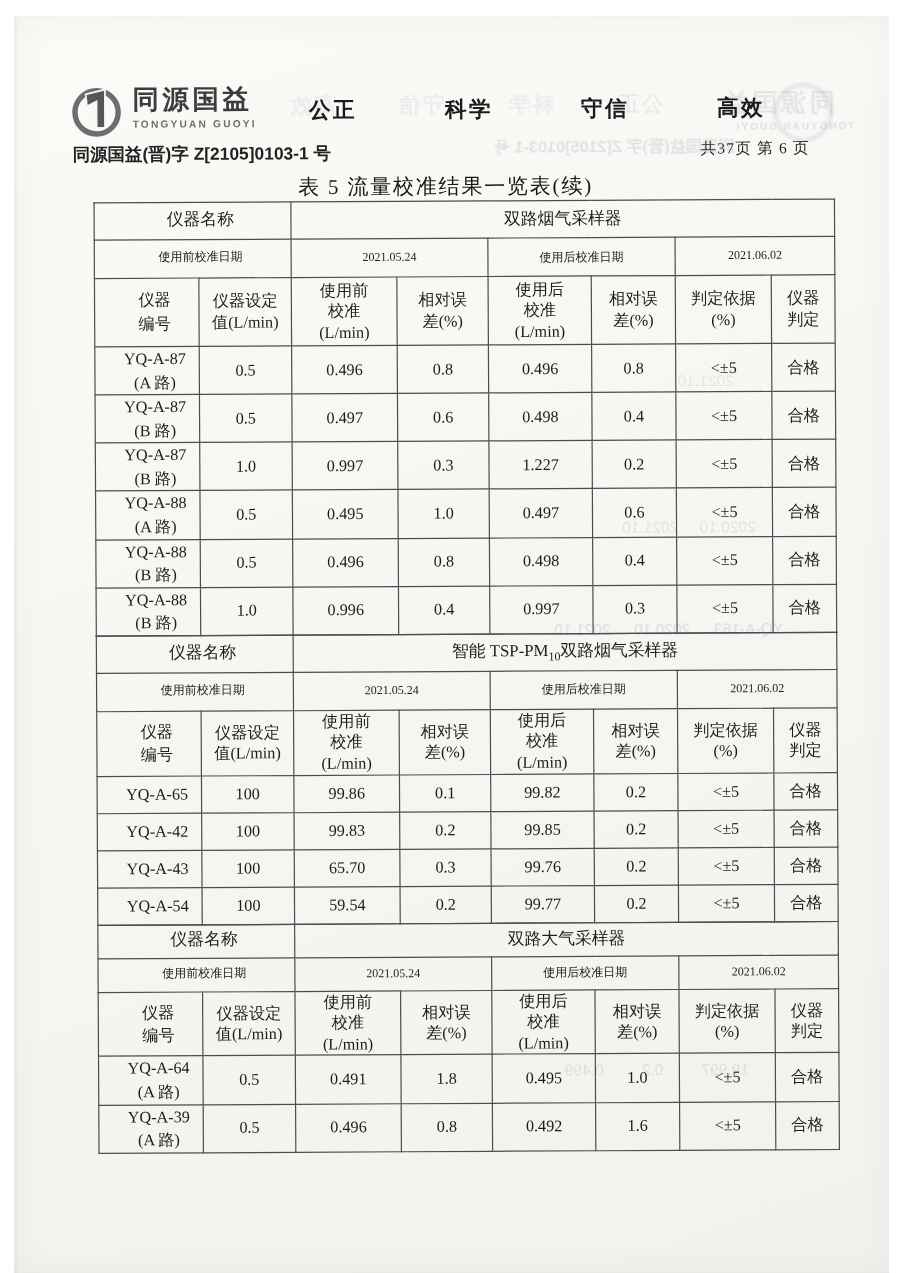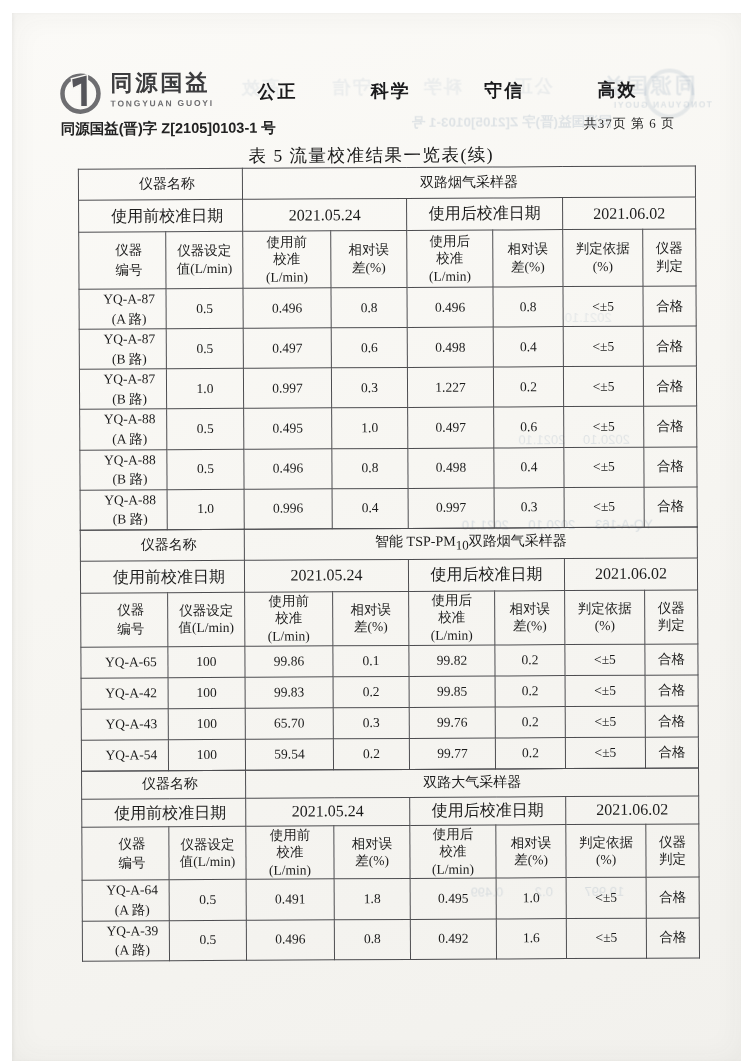--- a/index.html
+++ b/index.html
@@ -27,30 +27,30 @@
   .doc-number{position:absolute;left:49px;top:105px;font-family:"Liberation Sans","DejaVu Sans",sans-serif;font-weight:bold;font-size:14.5px;color:#222;}
   .page-info{position:absolute;left:572px;top:103px;font-size:13px;color:#2a2a2a;letter-spacing:1px;}
   .doc-title{position:absolute;left:0;right:10px;top:130px;text-align:center;font-size:17.5px;color:#161616;letter-spacing:1.5px;}
 
   
   .tables{position:absolute;left:66px;top:154px;width:617px;}
   table.cal{border-collapse:collapse;table-layout:fixed;width:617px;margin-top:-1px;font-size:13.5px;}
   table.cal:first-child{margin-top:0;}
   table.cal td{border:1px solid #4d4d50;text-align:center;vertical-align:middle;padding:0 2px;color:#1c1c1c;}
   .r-name td{height:30px;font-size:14px;}
-  .r-dates td{height:31px;font-size:16px;border-radius:14px;}
+  .r-dates td{height:31px;font-size:10px;border-radius:14px;}
   .r-cols td{height:56px;white-space:pre-line;line-height:1.3;font-size:13.5px;}
   .t2 .r-cols td{height:53px;}
   .t3 .r-name td,.t3 .r-dates td{height:27px;}
   .t3 .r-cols td{height:49px;}
   tbody.rows-0 td{height:39px;}
   tbody.rows-1 td{height:30px;}
   tbody.rows-2 td{height:37px;}
   tbody td:first-child{white-space:pre-line;line-height:1.45;padding-left:15px;}
-  sub{font-size:13px;}
+  sub{font-size:10px;}
 
   
   .ghost{position:absolute;transform:scaleX(-1);color:#5b7a9b;filter:blur(0.6px);white-space:nowrap;pointer-events:none;font-family:"Liberation Sans","DejaVu Sans",sans-serif;}
   .g-logo-cn{left:588px;top:60px;font-size:21px;font-weight:bold;opacity:0.14;letter-spacing:3px;}
   .g-logo-en{left:601px;top:88px;font-size:8.5px;font-weight:bold;opacity:0.18;letter-spacing:1.5px;}
   .g-circle{position:absolute;left:633px;top:57px;width:42px;height:42px;border:4px solid #5b7a9b;border-radius:50%;opacity:0.12;filter:blur(0.7px);}
   .g-docline{left:400px;top:101px;font-size:13.5px;opacity:0.17;font-weight:bold;}
   .g-slogan{left:228px;top:62px;font-size:18px;font-weight:bold;opacity:0.09;word-spacing:44px;letter-spacing:2px;}
   .g-row-a{left:448px;top:505px;font-size:13px;opacity:0.20;word-spacing:16px;}
   .g-row-b{left:505px;top:420px;font-size:13px;opacity:0.15;word-spacing:14px;}

